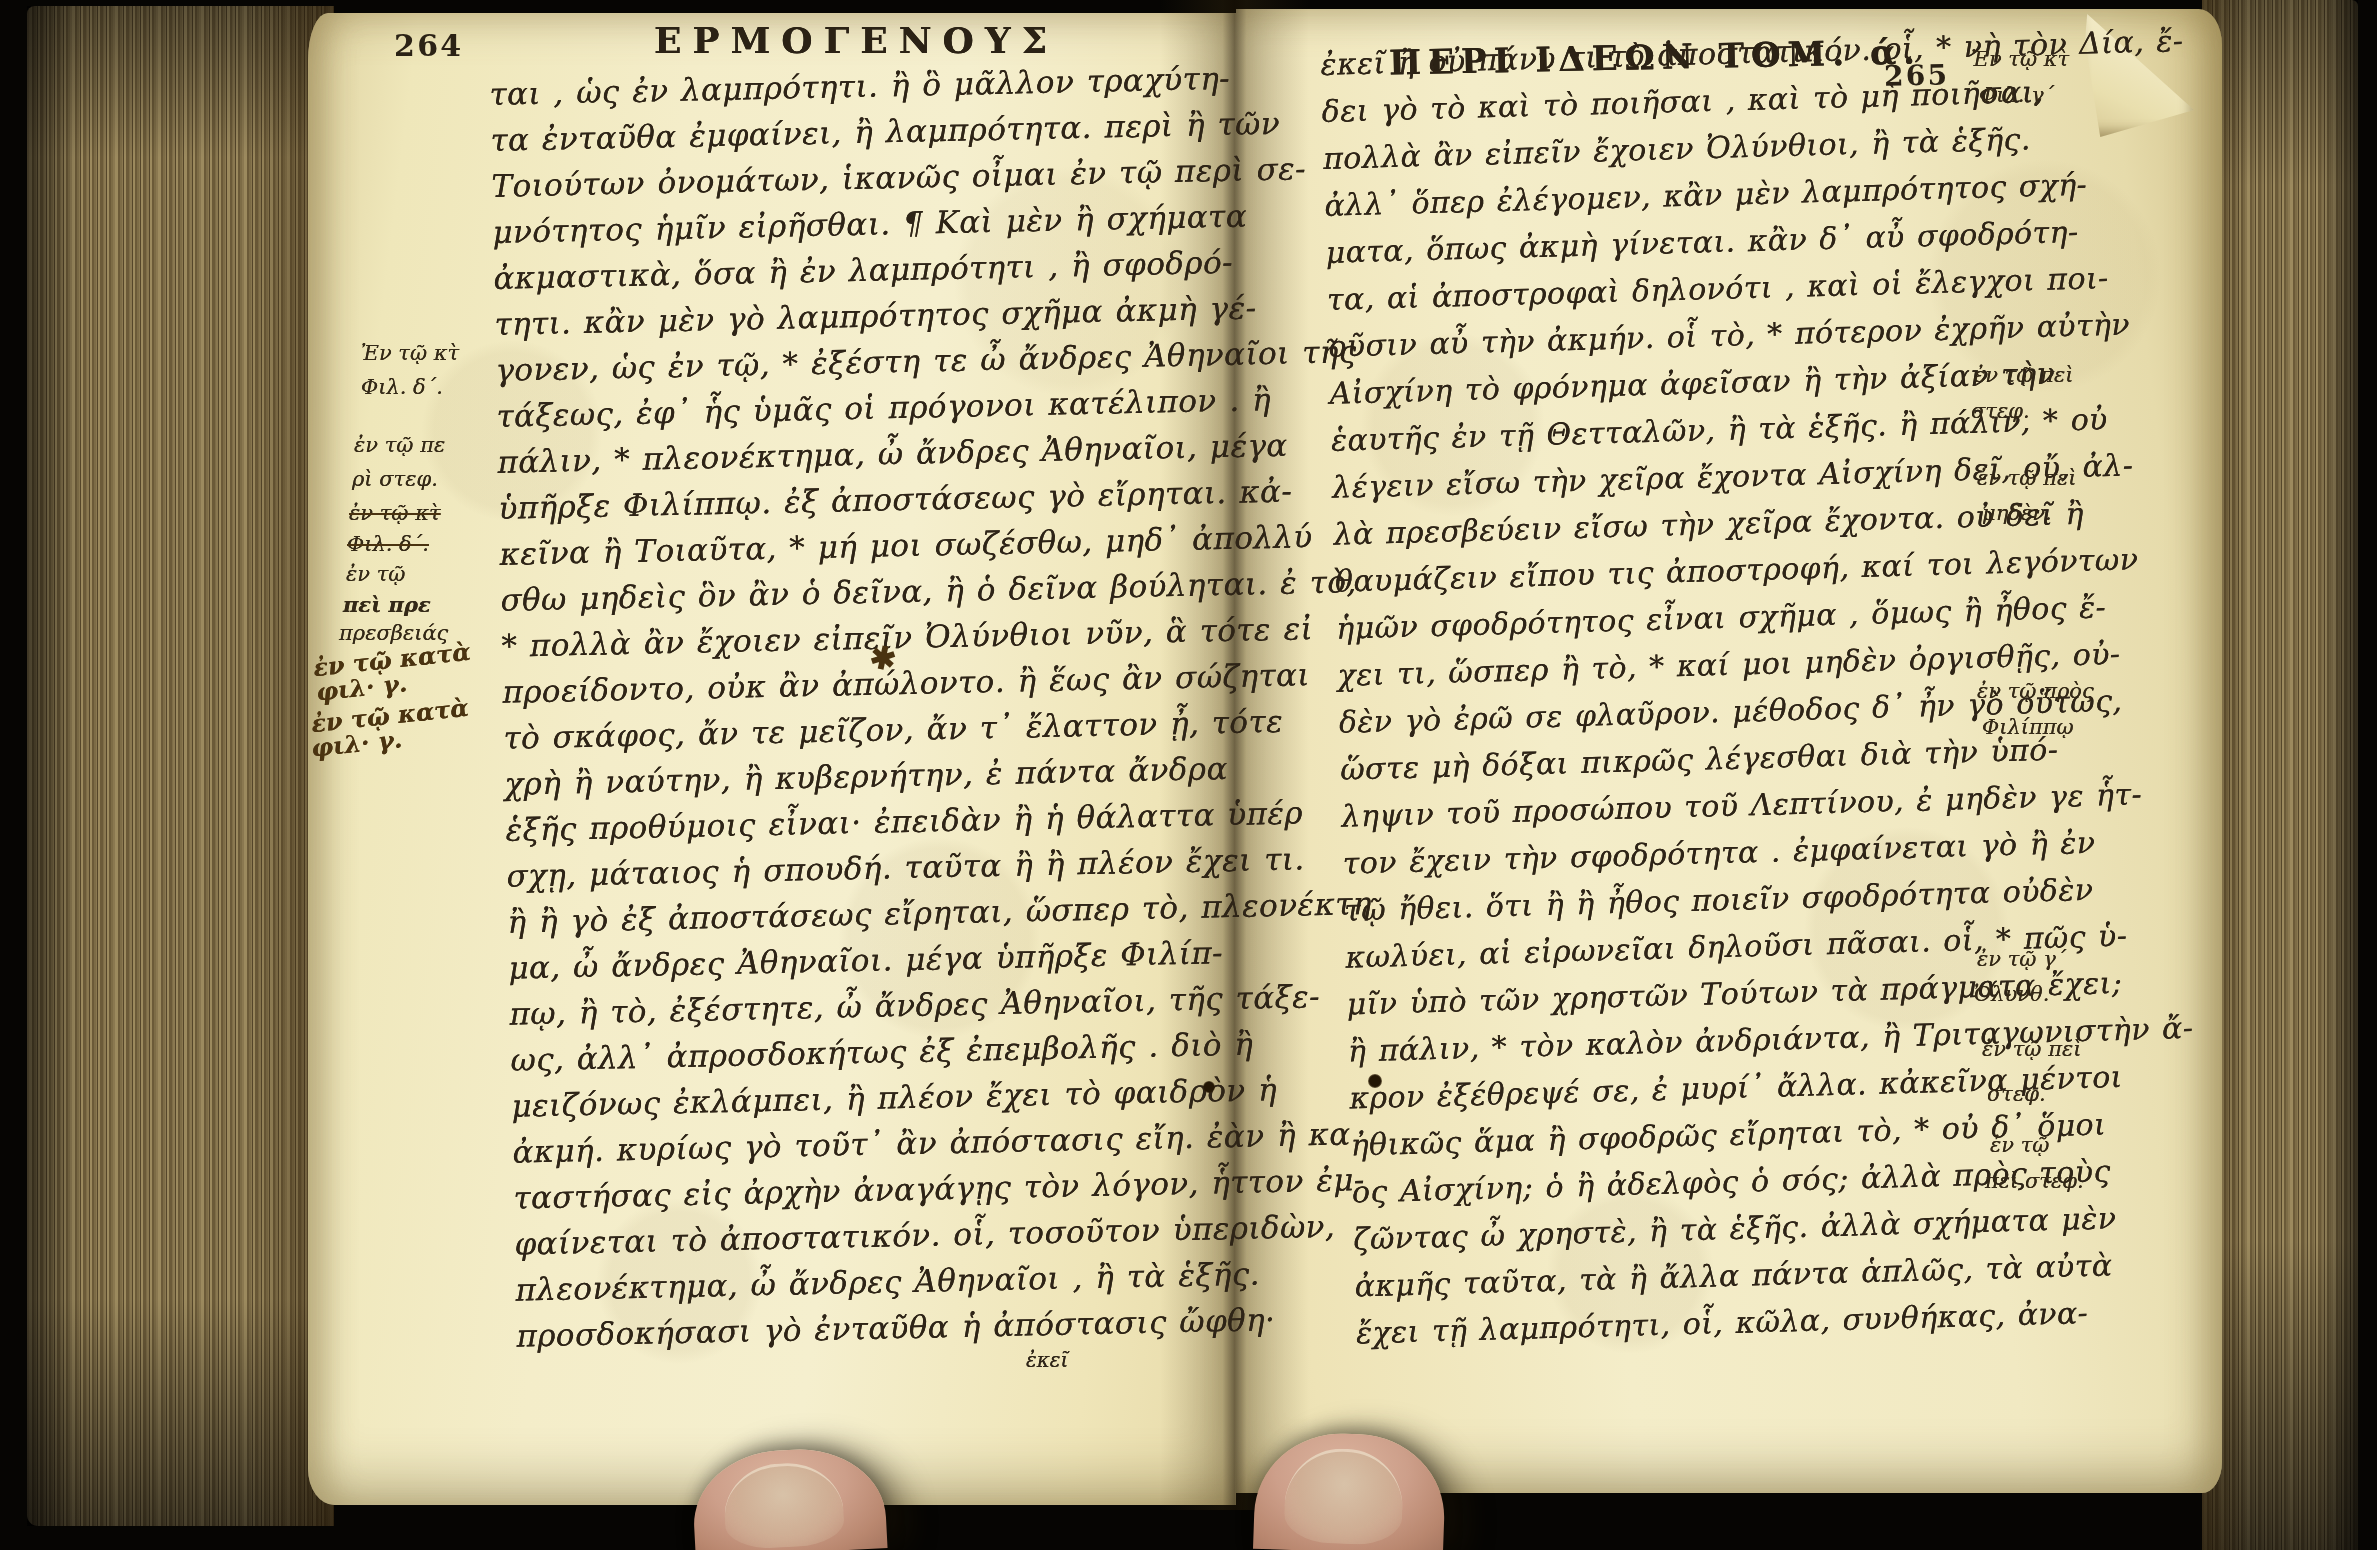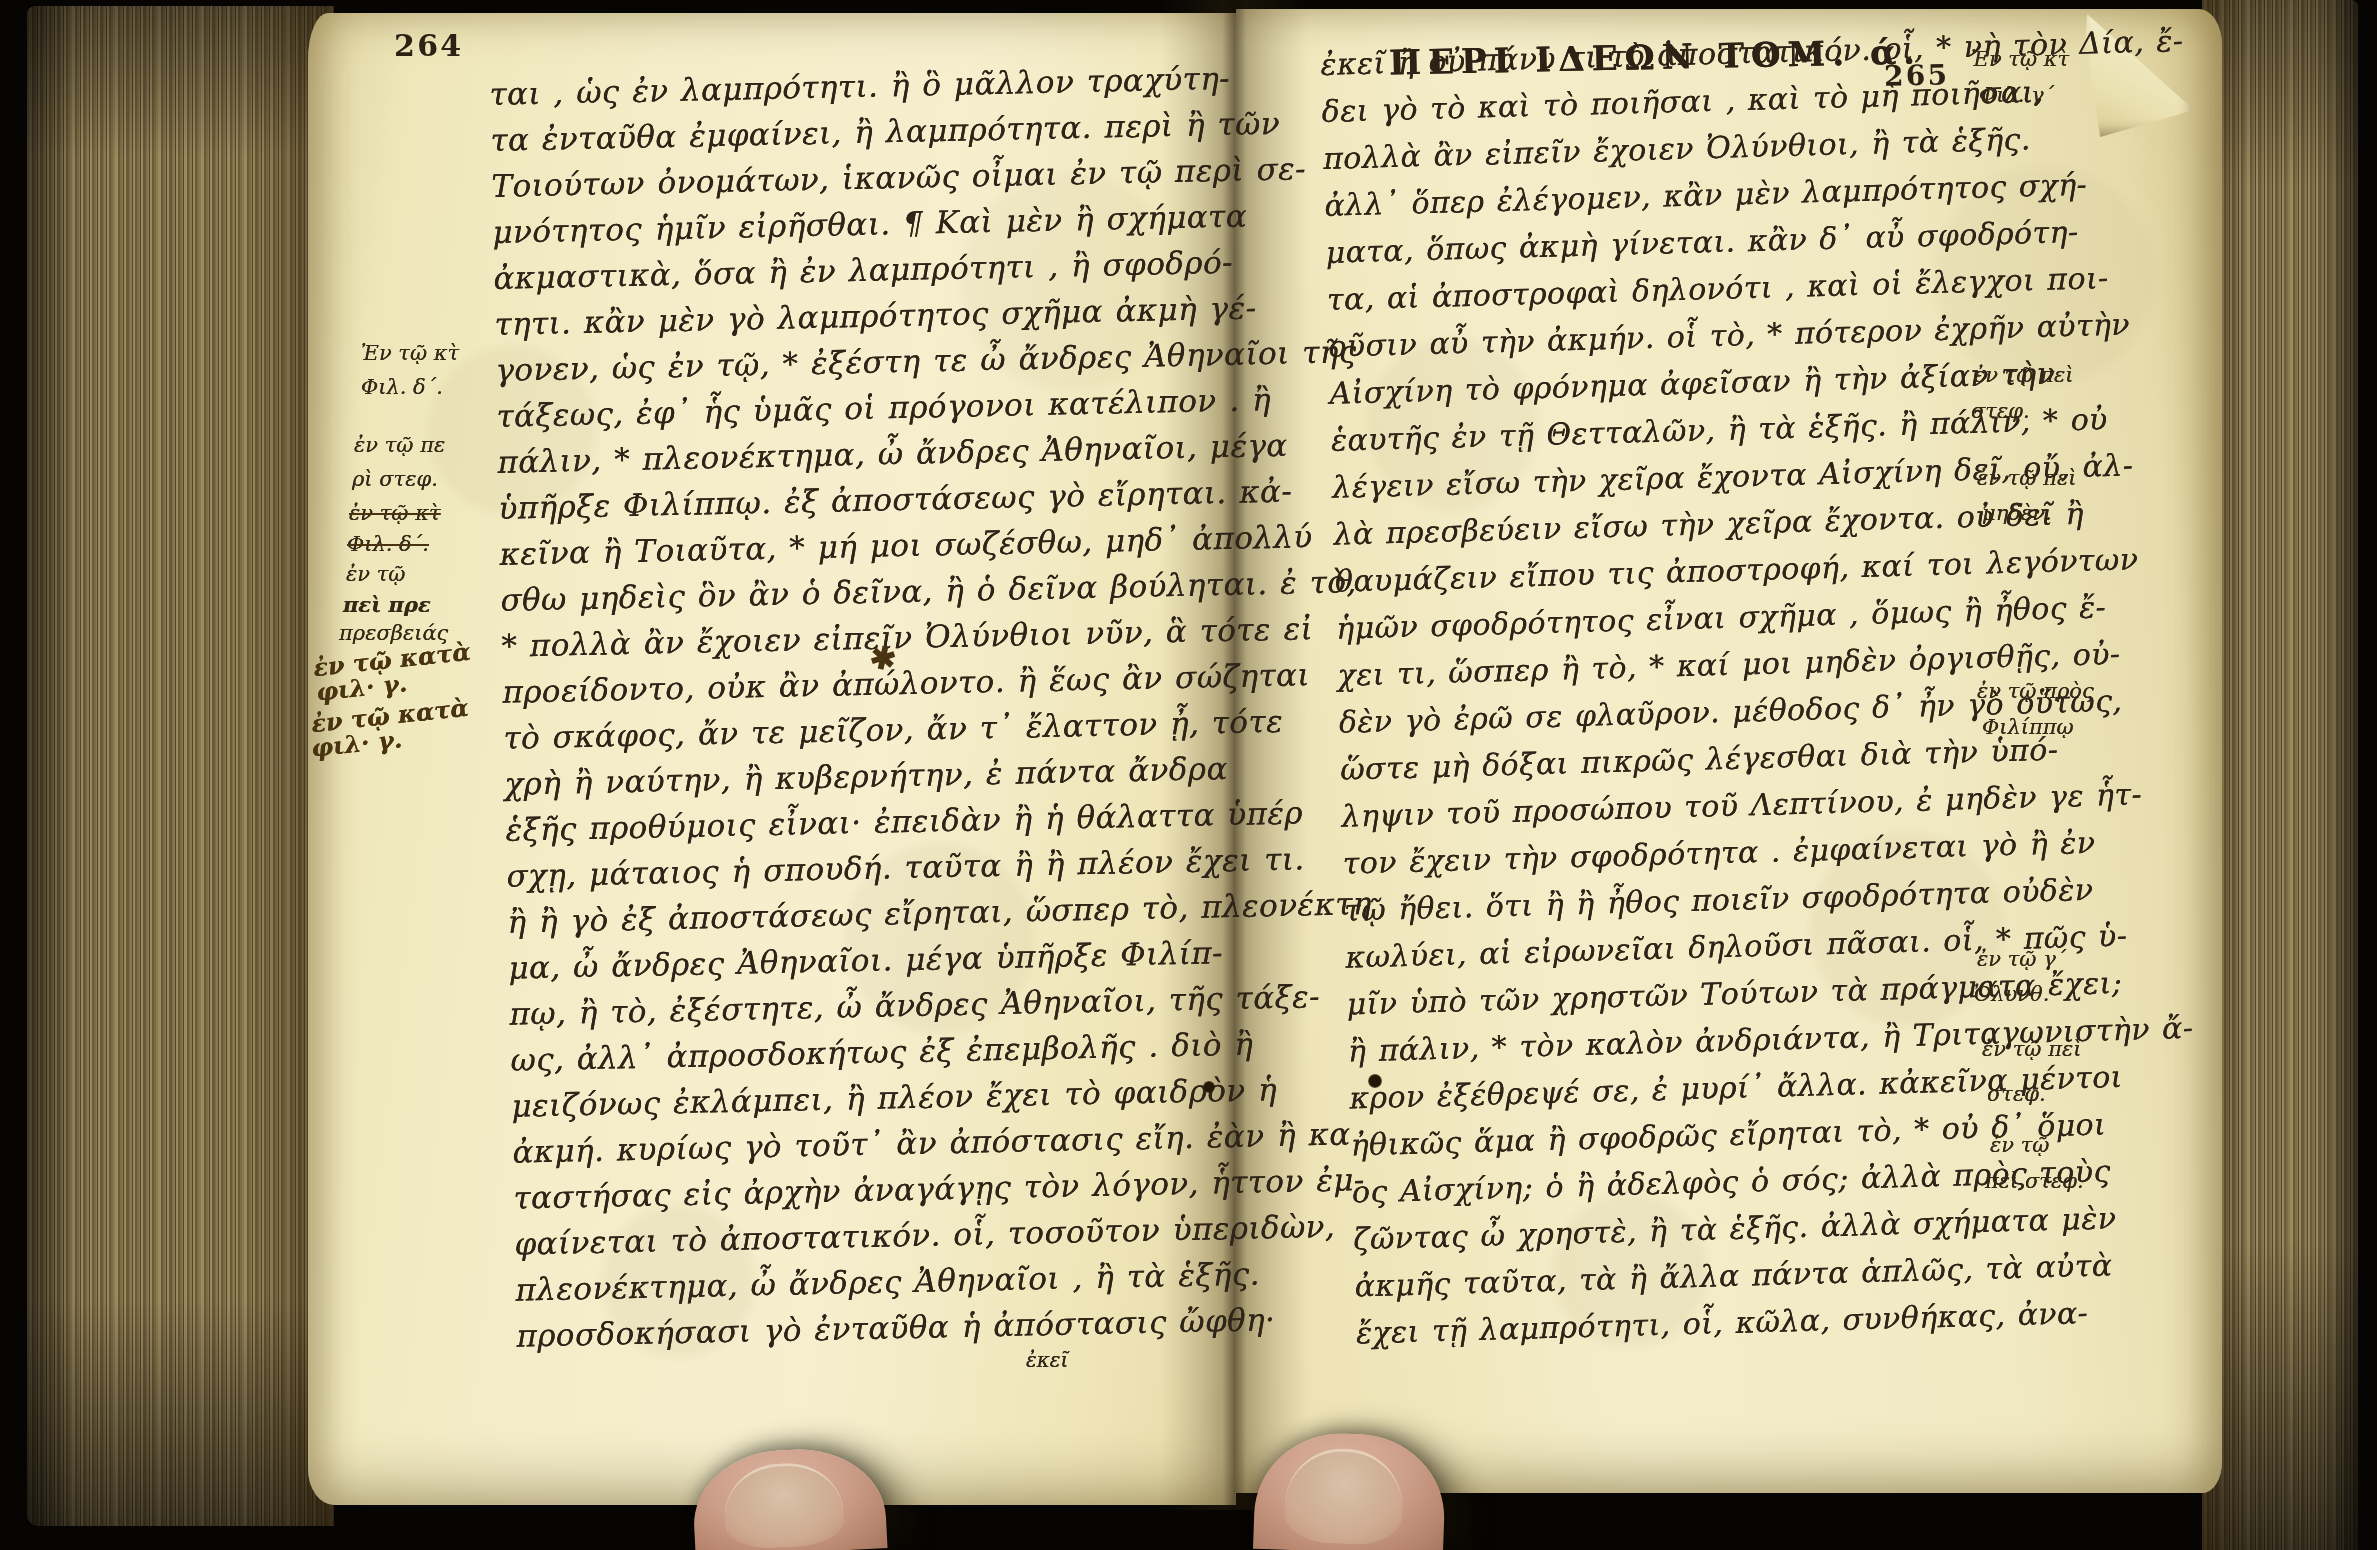--- a/index.html
+++ b/index.html
@@ -85,20 +85,21 @@
 
   <div id="page-right" class="page">
     <div class="speckle"></div>
   </div>
 
   <div id="gutter"></div>
 
   <div id="dogear"></div>
 
   <div class="pgnum" style="left:394px;top:28px;font-size:30px;letter-spacing:2.3px;">264</div>
+  <div class="header" style="left:654px;top:18.7px;width:389px;text-align:center;font-size:36px;letter-spacing:11px;">ΕΡΜΟΓΕΝΟΥΣ</div>
 
   <div class="header" style="left:1389px;top:37px;font-size:34px;letter-spacing:7px;transform:rotate(-1.2deg);">ΠΕΡΙ ΙΔΕΩΝ ΤΟΜ. ά.</div>
   <div class="pgnum" style="left:1884px;top:59px;font-size:28px;letter-spacing:2.3px;transform:rotate(-1.2deg);">265</div>
 
   <div class="tcol ink" style="left:489px;top:76px;width:705px;--lh:46px;font-size:31px;transform:rotate(-1.25deg);transform-origin:0 0;">
       <div class="tline">ται , ὡς ἐν λαμπρότητι. ἢ ὃ μᾶλλον τραχύτη-</div>
       <div class="tline">τα ἐνταῦθα ἐμφαίνει, ἢ λαμπρότητα. περὶ ἢ τῶν</div>
       <div class="tline">Τοιούτων ὀνομάτων, ἱκανῶς οἶμαι ἐν τῷ περὶ σε-</div>
       <div class="tline">μνότητος ἡμῖν εἰρῆσθαι. ¶ Καὶ μὲν ἢ σχήματα</div>
       <div class="tline">ἀκμαστικὰ, ὅσα ἢ ἐν λαμπρότητι , ἢ σφοδρό-</div>

